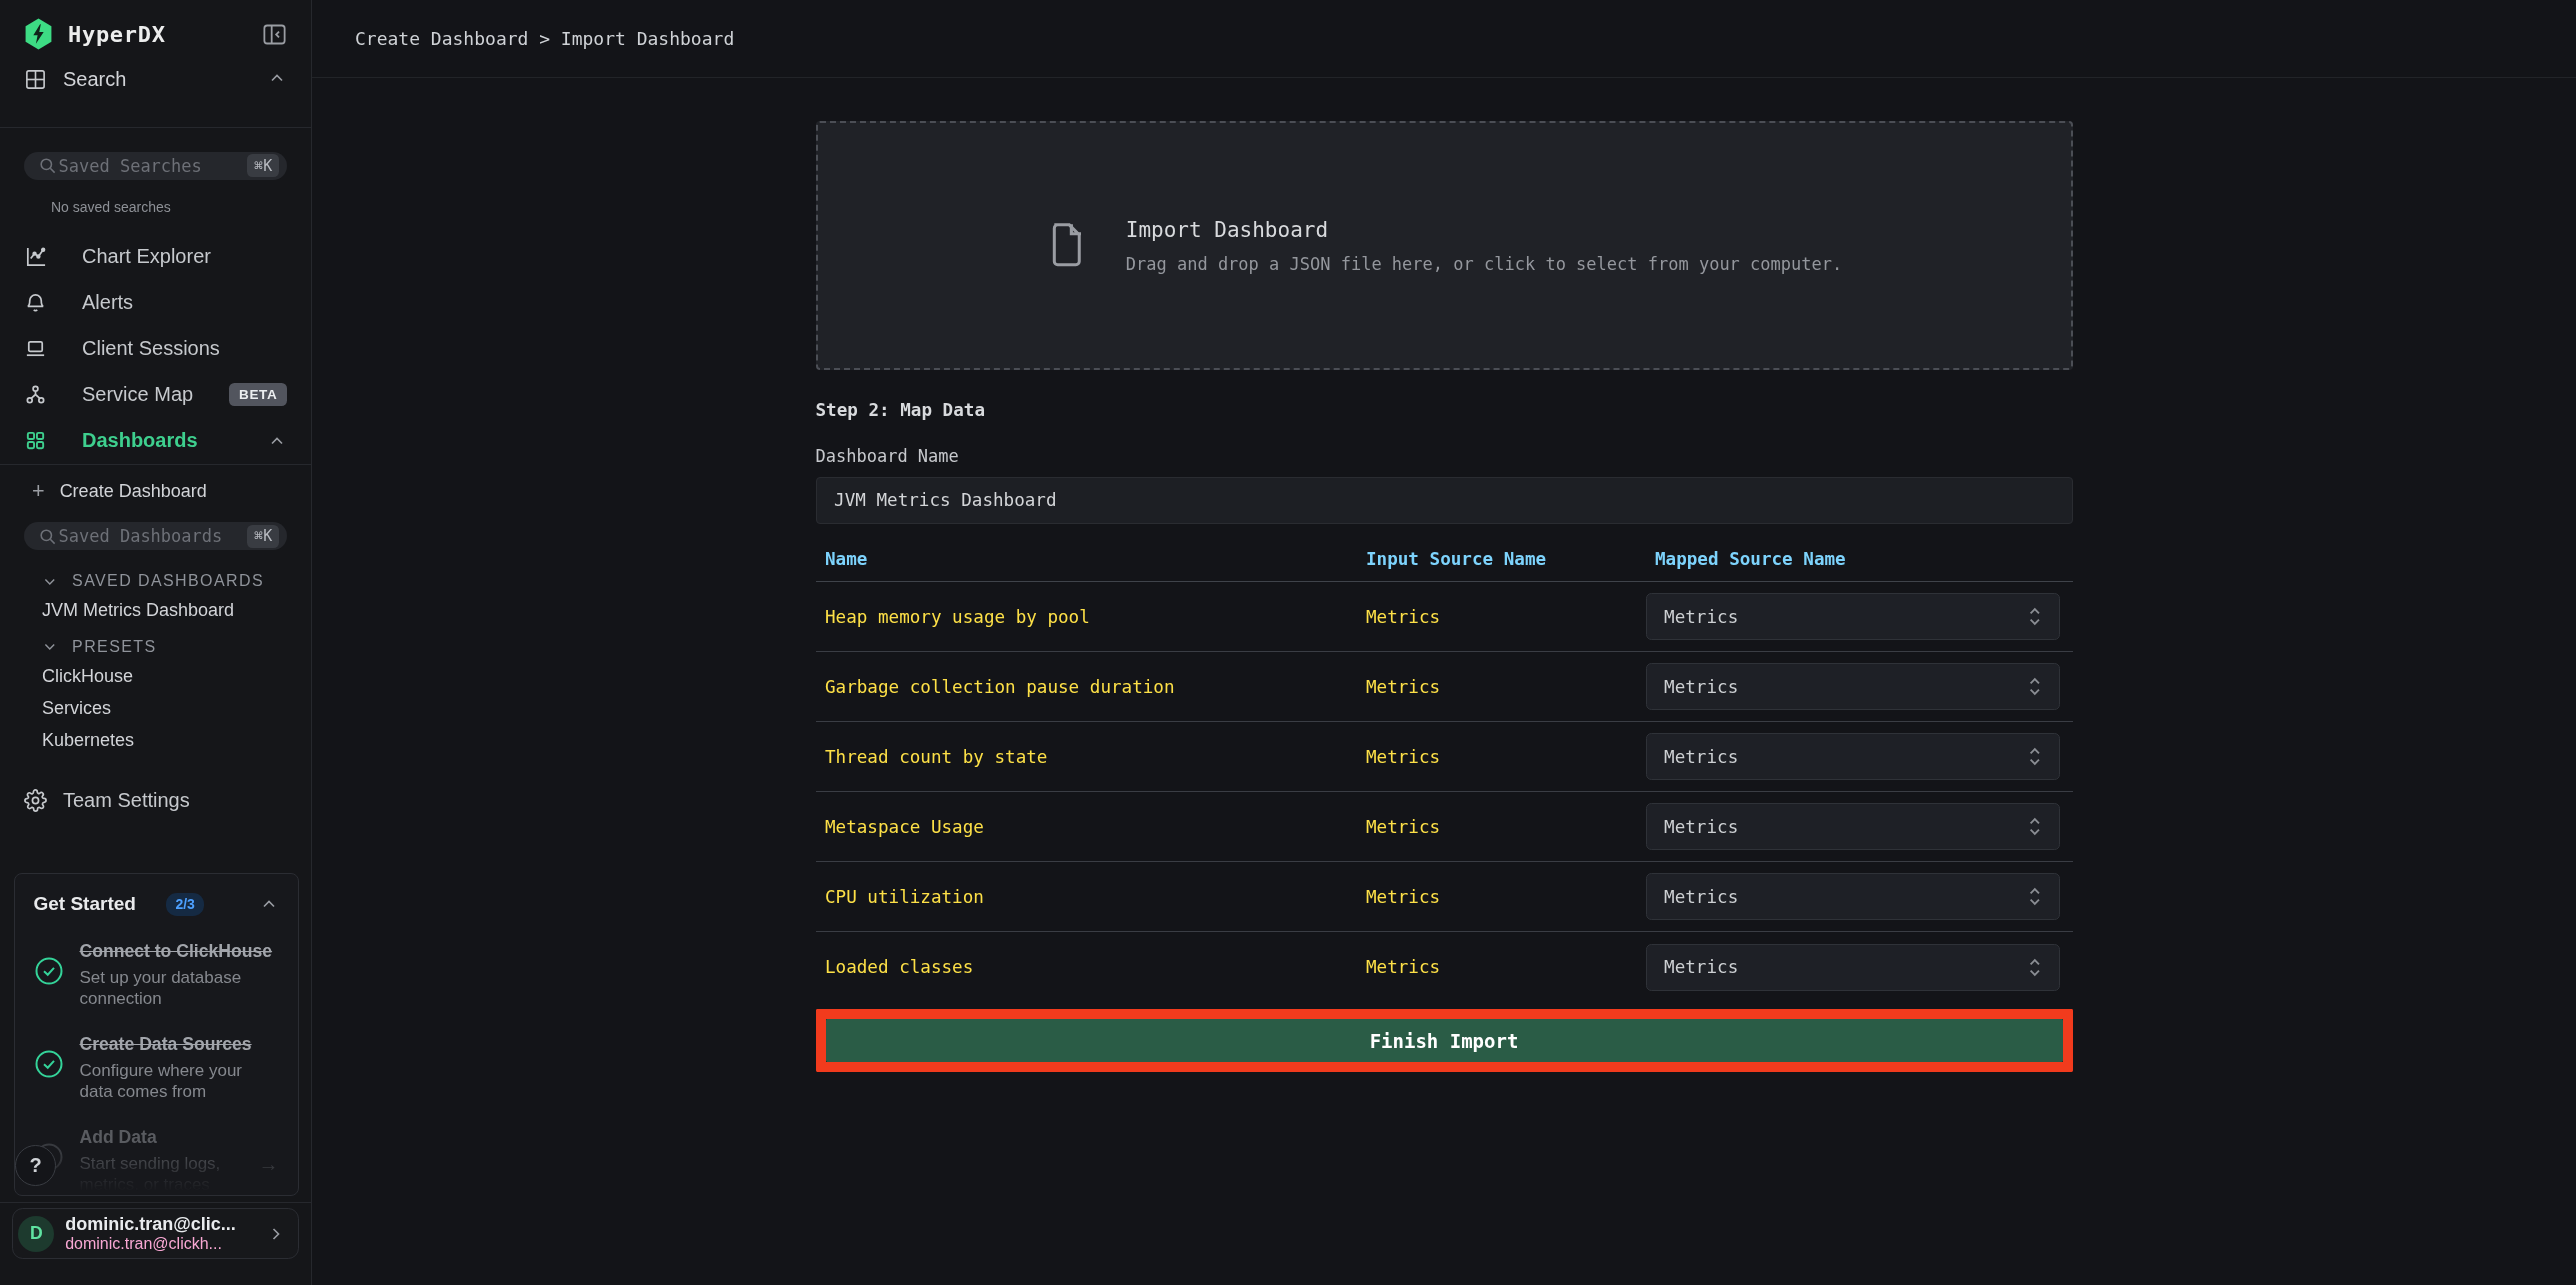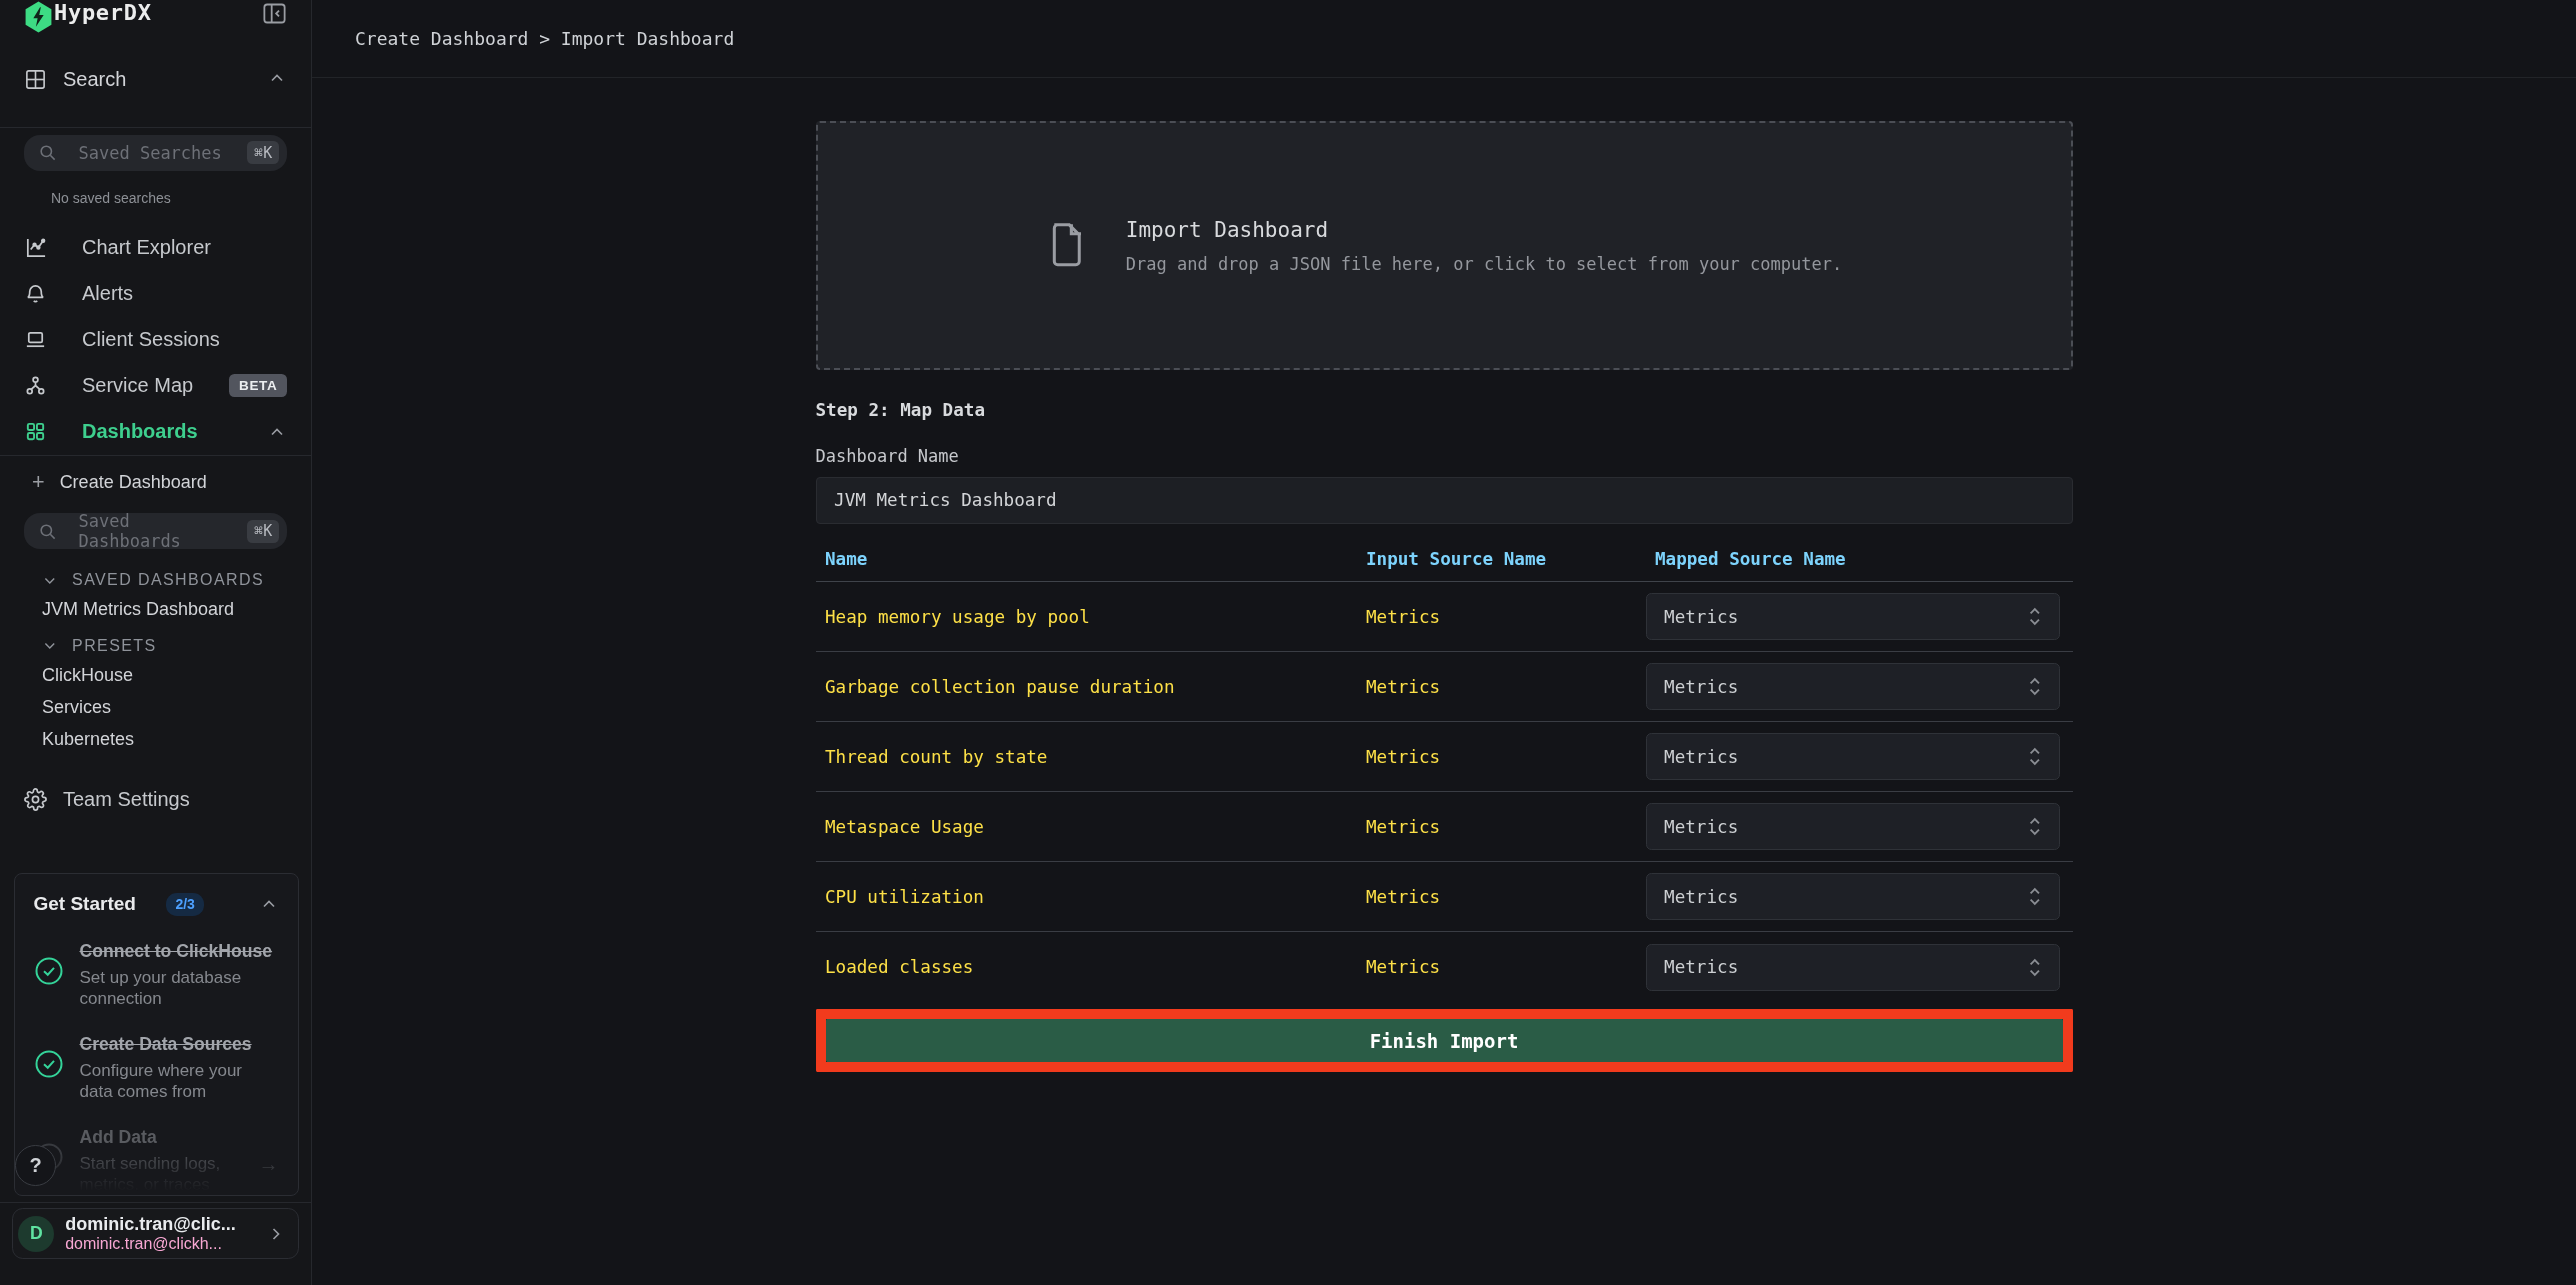--- a/index.html
+++ b/index.html
@@ -6,30 +6,30 @@
   html,body { background:#0e0f12; }
   body { width:2576px; height:1285px; position:relative; overflow:hidden;
          font-family:"Liberation Sans", sans-serif; }
   .mono { font-family:"DejaVu Sans Mono", monospace; }
 
   .app { position:absolute; inset:0; background:#131418; }
 
   
   .sidebar { position:absolute; left:0; top:0; width:312px; height:1285px;
              background:#151619; border-right:1.4px solid #26282d; }
-  .logo-row { height:68px; display:flex; align-items:flex-start; padding:0 23px; gap:0; }
+  .logo-row { height:68px; display:flex; align-items:center; padding:0 23px; gap:14px; }
   .logo-text { font-family:"DejaVu Sans Mono", monospace; font-weight:bold; font-size:22px; color:#eceded; letter-spacing:0.7px; flex:1; }
   .icon-btn { background:none; border:none; cursor:pointer; display:flex; align-items:center; }
 
   .side-header { height:59px; display:flex; align-items:flex-start; padding:0 24px; gap:16px; }
   .side-header .lbl { font-size:20px; color:#d2d4d8; flex:1; }
   .divider { height:0.7px; background:#26282d; width:100%; }
 
-  .pill-search { margin:7px 24px 0; height:36px; background:#25272c; border-radius:16px;
-                 display:flex; align-items:center; padding:0 8px 0 13.5px; gap:22px; }
+  .pill-search { margin:24px 24px 0; height:28px; background:#25272c; border-radius:16px;
+                 display:flex; align-items:center; padding:0 8px 0 13.5px; gap:2px; }
   .pill-search .ph { font-family:"DejaVu Sans Mono", monospace; font-size:17px; color:#6d7077; flex:1; }
   .kbd { font-family:"DejaVu Sans Mono", monospace; font-size:15px; color:#b7bac0; background:#393c42;
          border-radius:5.4px; padding:2.7px 6.8px; }
 
   .empty-note { margin:19px 0 0 51px; font-size:14px; color:#8d9096; }
 
   .nav { margin-top:19px; }
   .nav-item { height:46px; display:flex; align-items:center; padding:0 24px; gap:35px; cursor:pointer; }
   .nav-item .lbl { font-size:20px; color:#c6c9cd; flex:1; }
   .nav-item.active .lbl { color:#3ecf8e; font-weight:bold; }

